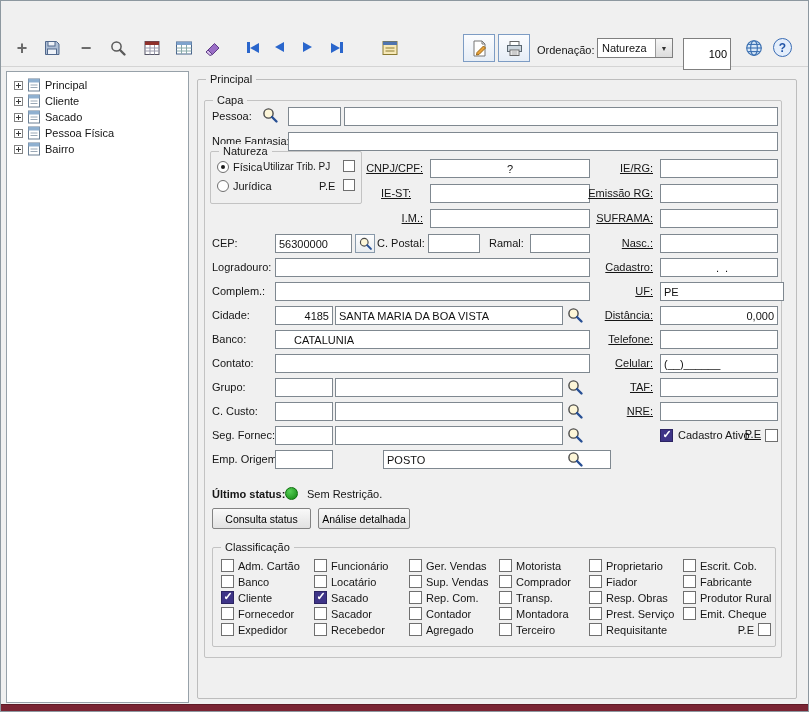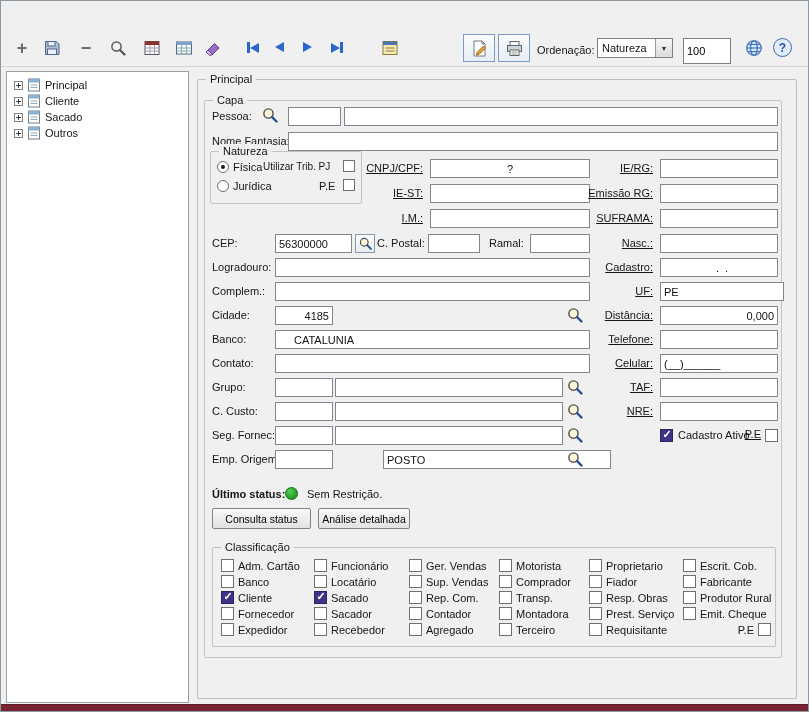--- a/index.html
+++ b/index.html
@@ -22,21 +22,21 @@
   .navi { position:absolute; top:13px; display:flex; align-items:center; }
   .nbar { width:3px; height:11px; background:#2a66cc; }
   .tl { width:0; height:0; border-top:5.5px solid transparent; border-bottom:5.5px solid transparent; border-right:9px solid #2a66cc; }
   .tr { width:0; height:0; border-top:5.5px solid transparent; border-bottom:5.5px solid transparent; border-left:9px solid #2a66cc; }
   .tbtn { position:absolute; top:5px; width:32px; height:28px; border:1px solid #7d9cc4; background:linear-gradient(#fbfcfe,#e6edf6); display:flex; align-items:center; justify-content:center; }
   .tbtn svg { width:19px; height:19px; display:block; }
   .tlabel { position:absolute; top:15px; }
   .dd { position:absolute; top:9px; height:20px; border:1px solid #7f7f7f; background:#fff; display:flex; }
   .dd .val { flex:1; padding:3px 0 0 4px; }
   .dd .arr { width:17px; background:linear-gradient(#f6f6f6,#dcdcdc); border-left:1px solid #9a9a9a; font-size:7px; color:#333; display:flex; align-items:center; justify-content:center; }
-  .tinput { position:absolute; top:9px; height:26px; border:1px solid #7f7f7f; background:#fff; text-align:left; font:inherit; padding:0 3px; }
+  .tinput { position:absolute; top:9px; height:32px; border:1px solid #7f7f7f; background:#fff; text-align:right; font:inherit; padding:0 3px; }
   .help { position:absolute; top:9px; width:19px; height:19px; border-radius:50%; border:1.5px solid #3a6cb4; background:#e4eefb; color:#2255a8; font-weight:bold; font-size:12px; display:flex; align-items:center; justify-content:center; }
 
   .tree { position:absolute; left:5px; top:70px; width:183px; height:632px; background:#fff; border:1px solid #97a1a9; padding-top:5px; }
   .titem { display:flex; align-items:center; height:16px; padding-left:7px; }
   .pbox { position:relative; width:9px; height:9px; border:1px solid #828282; background:#fff; flex:0 0 9px; }
   .pbox::before { content:""; position:absolute; left:1px; right:1px; top:3px; height:1px; background:#3a3a3a; }
   .pbox::after { content:""; position:absolute; top:1px; bottom:1px; left:3px; width:1px; background:#3a3a3a; }
   .pspace { flex:0 0 9px; }
   .ticon { margin:0 4px; flex:0 0 14px; }
   .ticon svg { width:14px; height:14px; display:block; }
@@ -220,21 +220,33 @@
     <div class="titem">
       <span class="pbox"></span>
       <span class="ticon">
           <svg viewBox="0 0 14 14">
             <rect x="1.5" y="1" width="11" height="12" fill="#fff" stroke="#6b7f93"></rect>
             <rect x="1.5" y="1" width="11" height="3.5" fill="#8fb0d0"></rect>
             <line x1="3.5" y1="7" x2="10.5" y2="7" stroke="#9aa8b6"></line>
             <line x1="3.5" y1="9.5" x2="10.5" y2="9.5" stroke="#9aa8b6"></line>
           </svg>
         </span>
-      <span>Outros</span>
+      <span>Pessoa Física</span>
+    </div>
+    <div class="titem">
+      <span class="pbox"></span>
+      <span class="ticon">
+          <svg viewBox="0 0 14 14">
+            <rect x="1.5" y="1" width="11" height="12" fill="#fff" stroke="#6b7f93"></rect>
+            <rect x="1.5" y="1" width="11" height="3.5" fill="#8fb0d0"></rect>
+            <line x1="3.5" y1="7" x2="10.5" y2="7" stroke="#9aa8b6"></line>
+            <line x1="3.5" y1="9.5" x2="10.5" y2="9.5" stroke="#9aa8b6"></line>
+          </svg>
+        </span>
+      <span>Bairro</span>
     </div>
   </div>
 
   <div class="main">
     <div class="gbox" style="left:4px; top:8px; width:600px; height:620px">
       <span class="legend">Principal</span>
 
       <div class="gbox" style="left:6px; top:20px; width:578px; height:558px; border-color:#c3c3c3">
         <span class="legend">Capa</span>
 
@@ -261,21 +273,21 @@
           <span class="cb" style="left:132px; top:8px; width:12px; height:12px"></span>
           <span class="slbl" style="left:108px; top:26px">P.E</span>
           <span class="cb" style="left:132px; top:27px; width:12px; height:12px"></span>
         </div>
 
         <span class="rlbl" style="left:140px; top:58px; width:78px">CNPJ/CPF:</span>
         <input class="fld ctr" style="left: 225px; top: 58px; width: 160px;" value="?">
         <span class="rlbl" style="left:370px; top:58px; width:78px">IE/RG:</span>
         <input class="fld" style="left: 455px; top: 58px; width: 118px;" value="">
 
-        <span class="rlbl" style="left:140px; top:83px; width:78px">IE-ST:</span>
+        <span class="rlbl" style="left:128px; top:83px; width:78px">IE-ST:</span>
         <input class="fld" style="left: 225px; top: 83px; width: 160px;" value="">
         <span class="rlbl" style="left:370px; top:83px; width:78px">Emissão RG:</span>
         <input class="fld" style="left: 455px; top: 83px; width: 118px;" value="">
 
         <span class="rlbl" style="left:140px; top:108px; width:78px">I.M.:</span>
         <input class="fld" style="left: 225px; top: 108px; width: 160px;" value="">
         <span class="rlbl" style="left:370px; top:108px; width:78px">SUFRAMA:</span>
         <input class="fld" style="left: 455px; top: 108px; width: 118px;" value="">
 
         <span class="lbl" style="left:7px; top:133px">CEP:</span>
@@ -298,20 +310,21 @@
         <span class="rlbl" style="left:370px; top:157px; width:78px">Cadastro:</span>
         <input class="fld ctr" style="left: 455px; top: 157px; width: 118px;" value="  .  .">
 
         <span class="lbl" style="left:7px; top:181px">Complem.:</span>
         <input class="fld" style="left: 70px; top: 181px; width: 315px;" value="">
         <span class="rlbl" style="left:370px; top:181px; width:78px">UF:</span>
         <input class="fld" style="left: 455px; top: 181px; width: 124px;" value="PE">
 
         <span class="lbl" style="left:7px; top:205px">Cidade:</span>
         <input class="fld rt" style="left: 70px; top: 205px; width: 58px;" value="4185">
+        <input class="fld" style="left: 130px; top: 205px; width: 228px;" value="SANTA MARIA DA BOA VISTA">
         <span class="magicon" style="left:361px; top:205px">
             <svg viewBox="0 0 18 18">
               <circle cx="7.5" cy="7.5" r="4.6" fill="#fdf6d8" stroke="#4a4a4a" stroke-width="1.4"></circle>
               <line x1="11" y1="11" x2="15.5" y2="15.5" stroke="#274f94" stroke-width="2.4" stroke-linecap="round"></line>
             </svg>
           </span>
         <span class="rlbl" style="left:370px; top:205px; width:78px">Distância:</span>
         <input class="fld rt" style="left: 455px; top: 205px; width: 118px;" value="0,000">
 
         <span class="lbl" style="left:7px; top:229px">Banco:</span>

